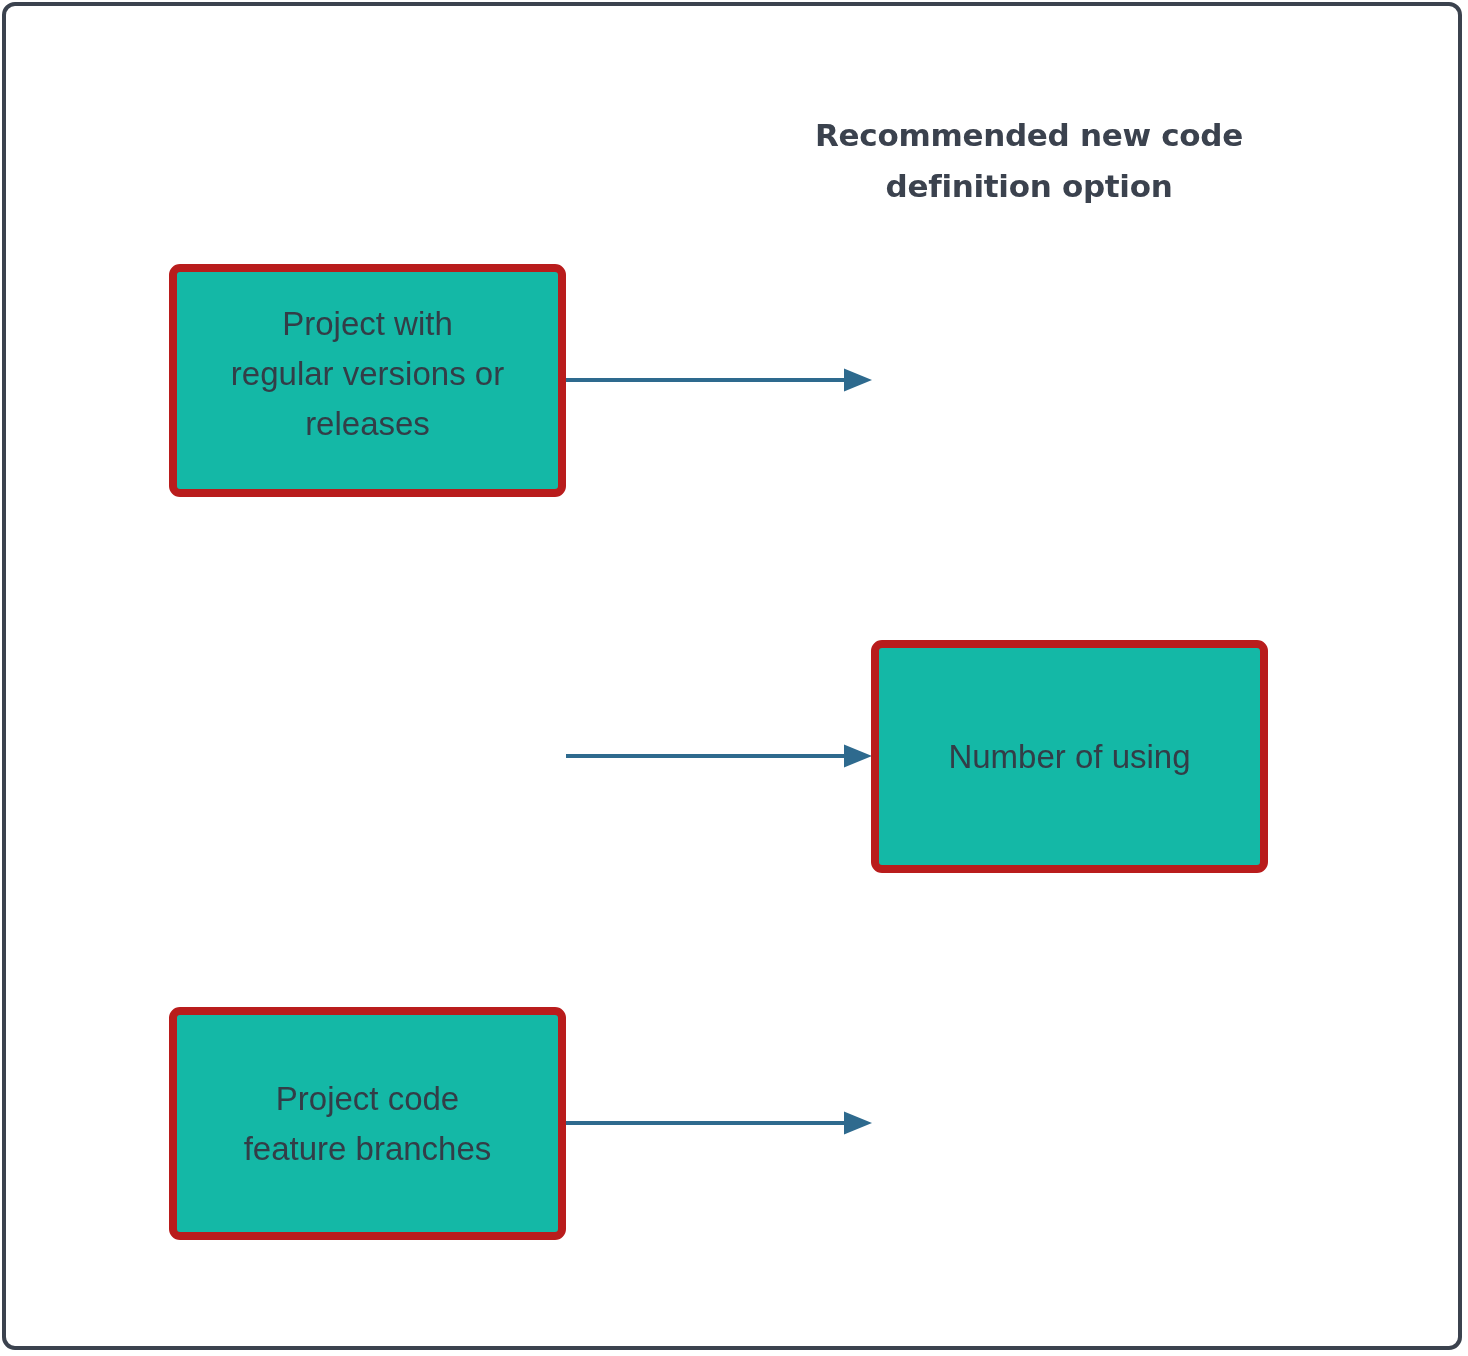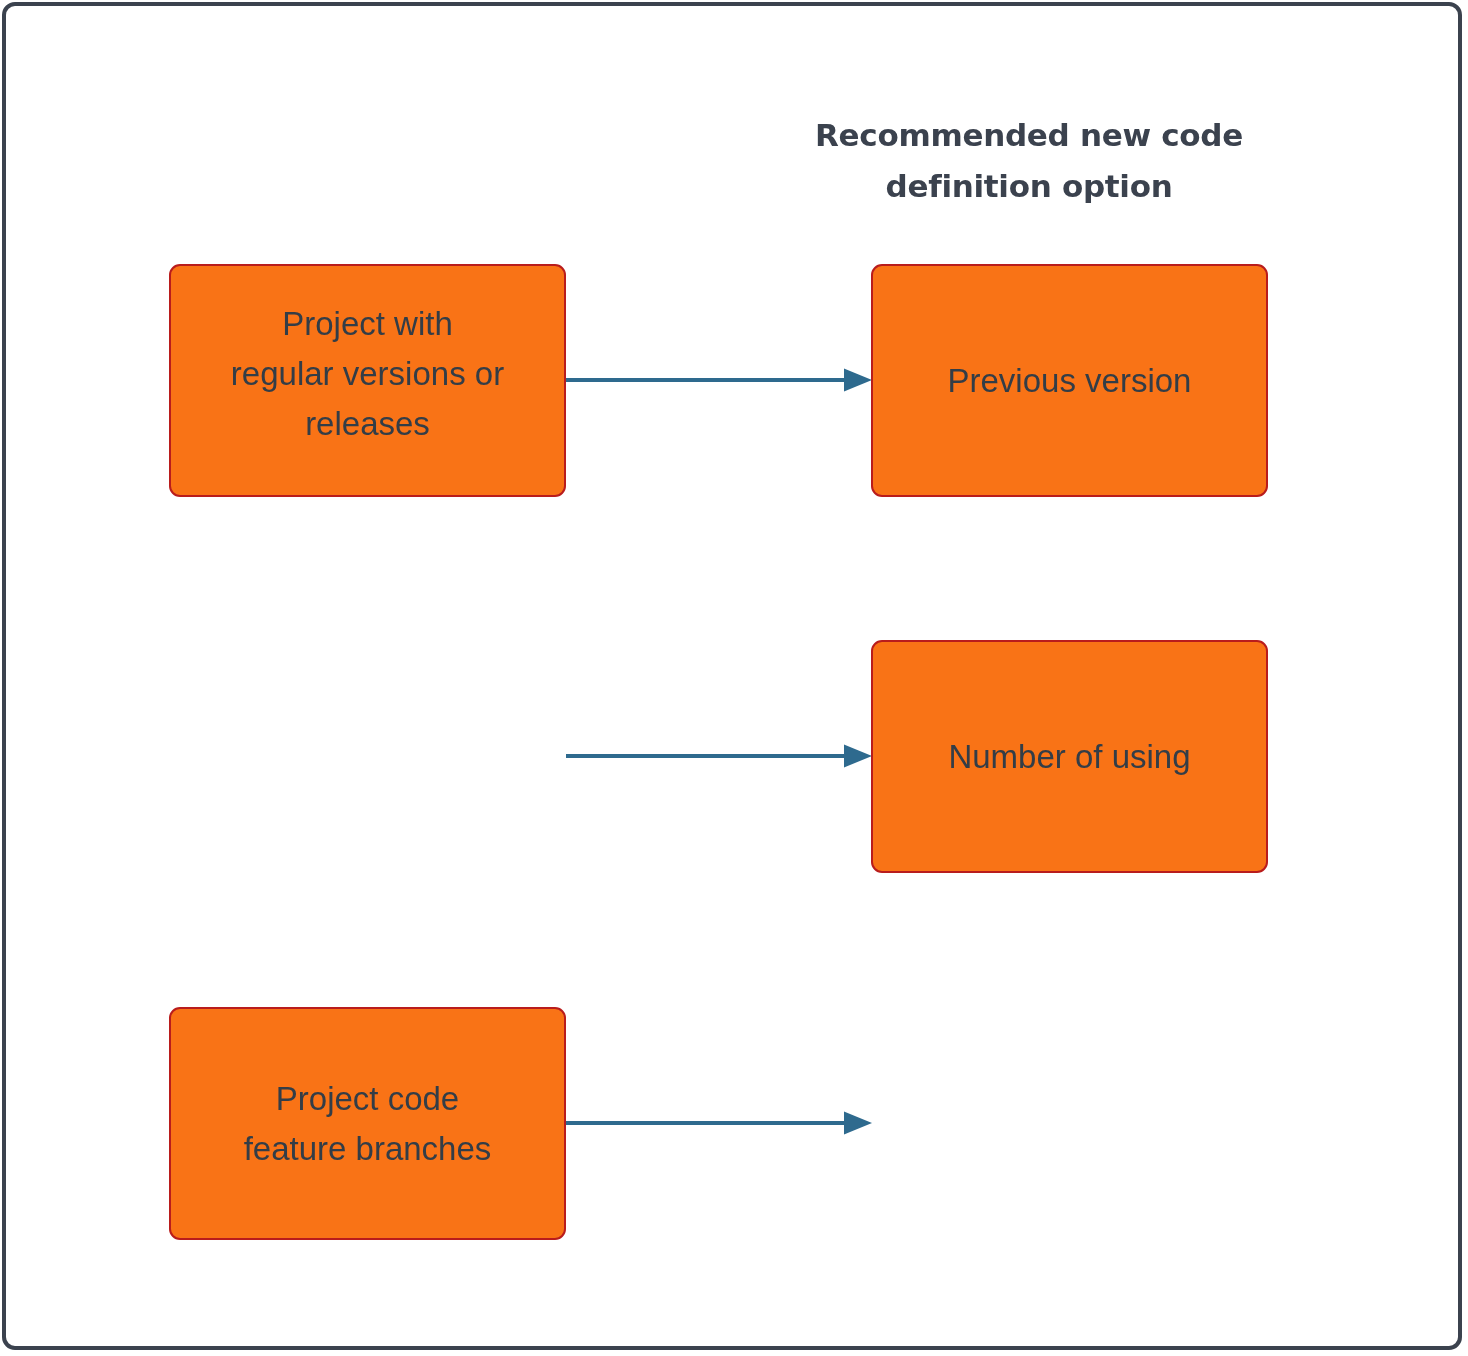--- a/index.html
+++ b/index.html
@@ -51,23 +51,23 @@
     left: 804px;
     top: 98px;
     width: 450px;
     margin-top: 12px;
   }
   .node-box {
     position: absolute;
     width: 397px;
     height: 233px;
     box-sizing: border-box;
-    border: 2px solid #b91c1c;
+    border: 8px solid #b91c1c;
     border-radius: 11px;
-    background: #f97316;
+    background: #14b8a6;
     display: flex;
     align-items: center;
     justify-content: center;
   }
   .node-label {
     display: block;
     width: 100%;
     text-align: center;
     font-family: "Liberation Sans", sans-serif;
     font-weight: normal;
@@ -117,23 +117,20 @@
 releases</span>
   </div>
 
   <div class="connector conn-1">
     <svg width="306" height="24" viewBox="0 0 306 24" xmlns="http://www.w3.org/2000/svg">
       <line x1="0" y1="12" x2="280" y2="12" stroke="#2e6a8e" stroke-width="4"></line>
       <polygon points="278,0.5 306,12 278,23.5" fill="#2e6a8e"></polygon>
     </svg>
   </div>
 
-  <div class="node-box col-right row-1">
-    <span class="node-label">Previous version</span>
-  </div>
 
 
   <div class="connector conn-2">
     <svg width="306" height="24" viewBox="0 0 306 24" xmlns="http://www.w3.org/2000/svg">
       <line x1="0" y1="12" x2="280" y2="12" stroke="#2e6a8e" stroke-width="4"></line>
       <polygon points="278,0.5 306,12 278,23.5" fill="#2e6a8e"></polygon>
     </svg>
   </div>
 
   <div class="node-box col-right row-2">

